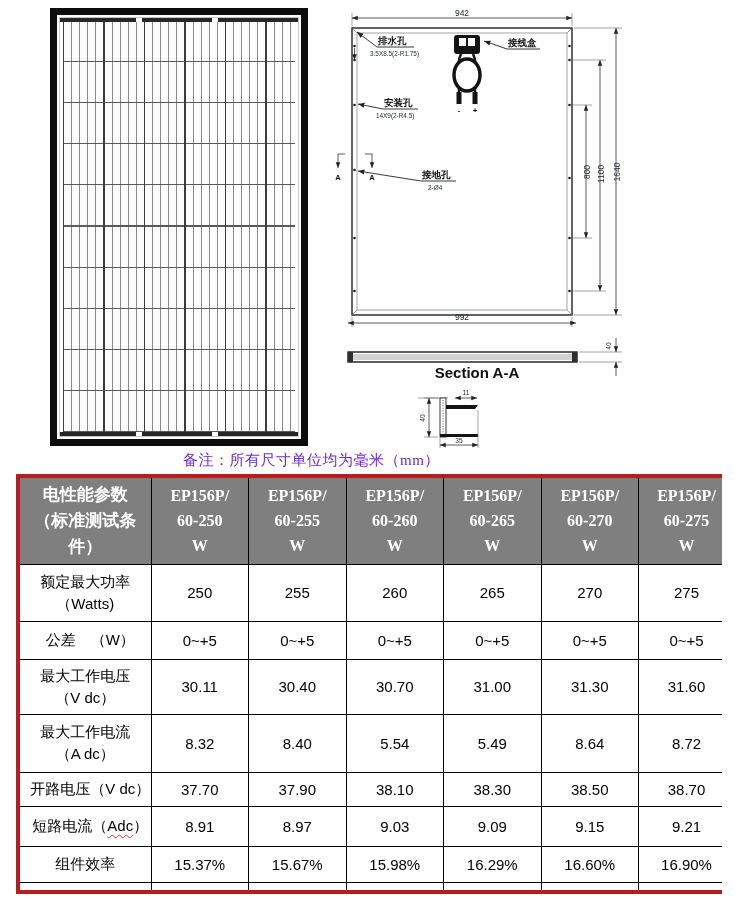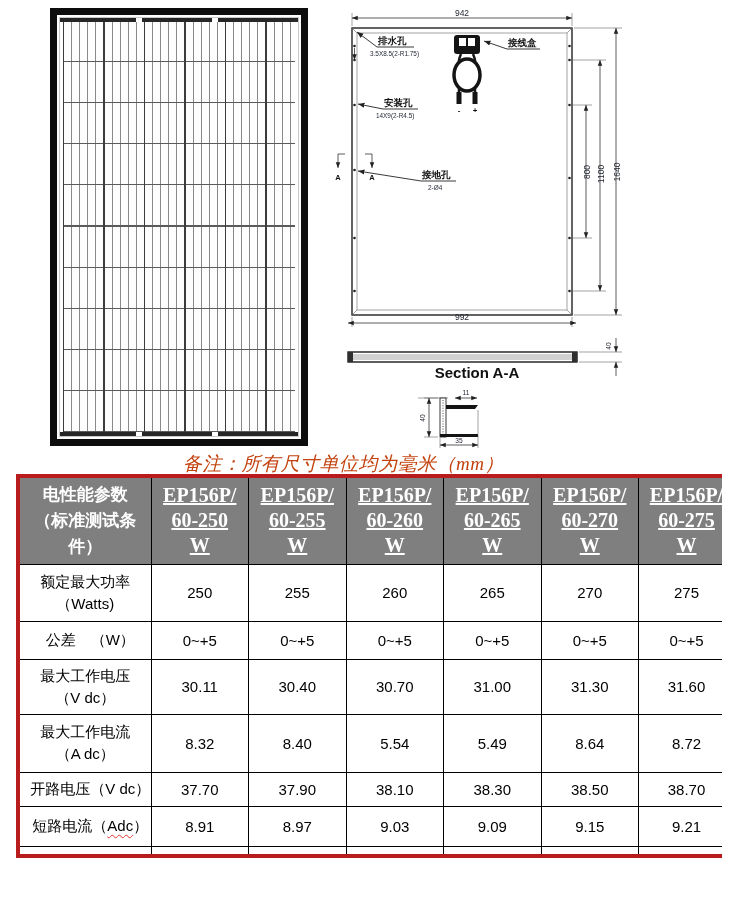--- a/index.html
+++ b/index.html
@@ -31,32 +31,32 @@
   .dim-drawing text{font-family:"Liberation Sans",sans-serif;fill:#111;}
   .dim-drawing .cjk{font-size:9.5px;font-weight:bold;}
   .dim-drawing .spec{font-size:6.4px;fill:#1f2430;}
   .dim-drawing .dimtxt{font-size:8.5px;fill:#232733;}
   .dim-drawing .smdim{font-size:6.6px;fill:#232733;}
   .dim-drawing .amark{font-size:7.5px;font-weight:bold;}
   .dim-drawing .sect{font-size:15px;font-weight:600;fill:#101010;}
   .dim-drawing .pol{font-size:8px;font-weight:bold;}
 
   
-  .note{position:absolute;left:183px;top:451px;font-size:19px;letter-spacing:.5px;
-        font-family:"Liberation Serif",serif;color:#c2410c;font-style:italic;}
+  .note{position:absolute;left:183px;top:451px;font-size:15px;letter-spacing:.5px;
+        font-family:"Liberation Serif",serif;color:#6d28d9;}
 
   
   .spec-table{position:absolute;left:16px;top:474px;width:718px;border-collapse:collapse;
               table-layout:fixed;border:4px solid #b91c1c;}
   .spec-table td{border:1px solid #000;text-align:center;vertical-align:middle;
                  padding:0;font-size:15px;color:#000;overflow:hidden;}
   .spec-table td.hdr{background:#7f7f7f;color:#fff;font-weight:bold;}
   .spec-table td.hdr-param{font-size:17px;line-height:26px;padding:0 6px;
                  font-family:"Liberation Sans",sans-serif;}
-  .spec-table td.hdr-model{font-family:"Liberation Serif",serif;font-size:20px;line-height:25px;text-decoration:underline;}
+  .spec-table td.hdr-model{font-family:"Liberation Serif",serif;font-size:16px;line-height:25px;}
   .spec-table td.lbl{font-size:15px;line-height:22px;}
   .spec-table td.lbl-left{text-align:center;padding-left:10px;}
   .rh-hdr{height:88px}.rh1{height:57px}.rh2{height:38px}.rh3{height:55px}
   .rh4{height:58px}.rh5{height:34px}.rh6{height:40px}.rh7{height:36px}.rh-empty{height:10px}
   .squiggle{text-decoration-line:underline;text-decoration-style:wavy;
             text-decoration-color:#e03131;text-decoration-thickness:1px;text-underline-offset:3px;}
 </style>
 </head>
 <body>
 
@@ -333,20 +333,29 @@
           <span>短路电流（</span><span class="squiggle">Adc</span><span>）</span>
         </td>
         <td>8.91</td>
         <td>8.97</td>
         <td>9.03</td>
         <td>9.09</td>
         <td>9.15</td>
         <td>9.21</td>
       </tr>
 
+      <tr class="rh7">
+        <td class="lbl">组件效率</td>
+        <td>15.37%</td>
+        <td>15.67%</td>
+        <td>15.98%</td>
+        <td>16.29%</td>
+        <td>16.60%</td>
+        <td>16.90%</td>
+      </tr>
 
       <tr class="rh-empty">
         <td></td>
         <td></td>
         <td></td>
         <td></td>
         <td></td>
         <td></td>
         <td></td>
       </tr>

